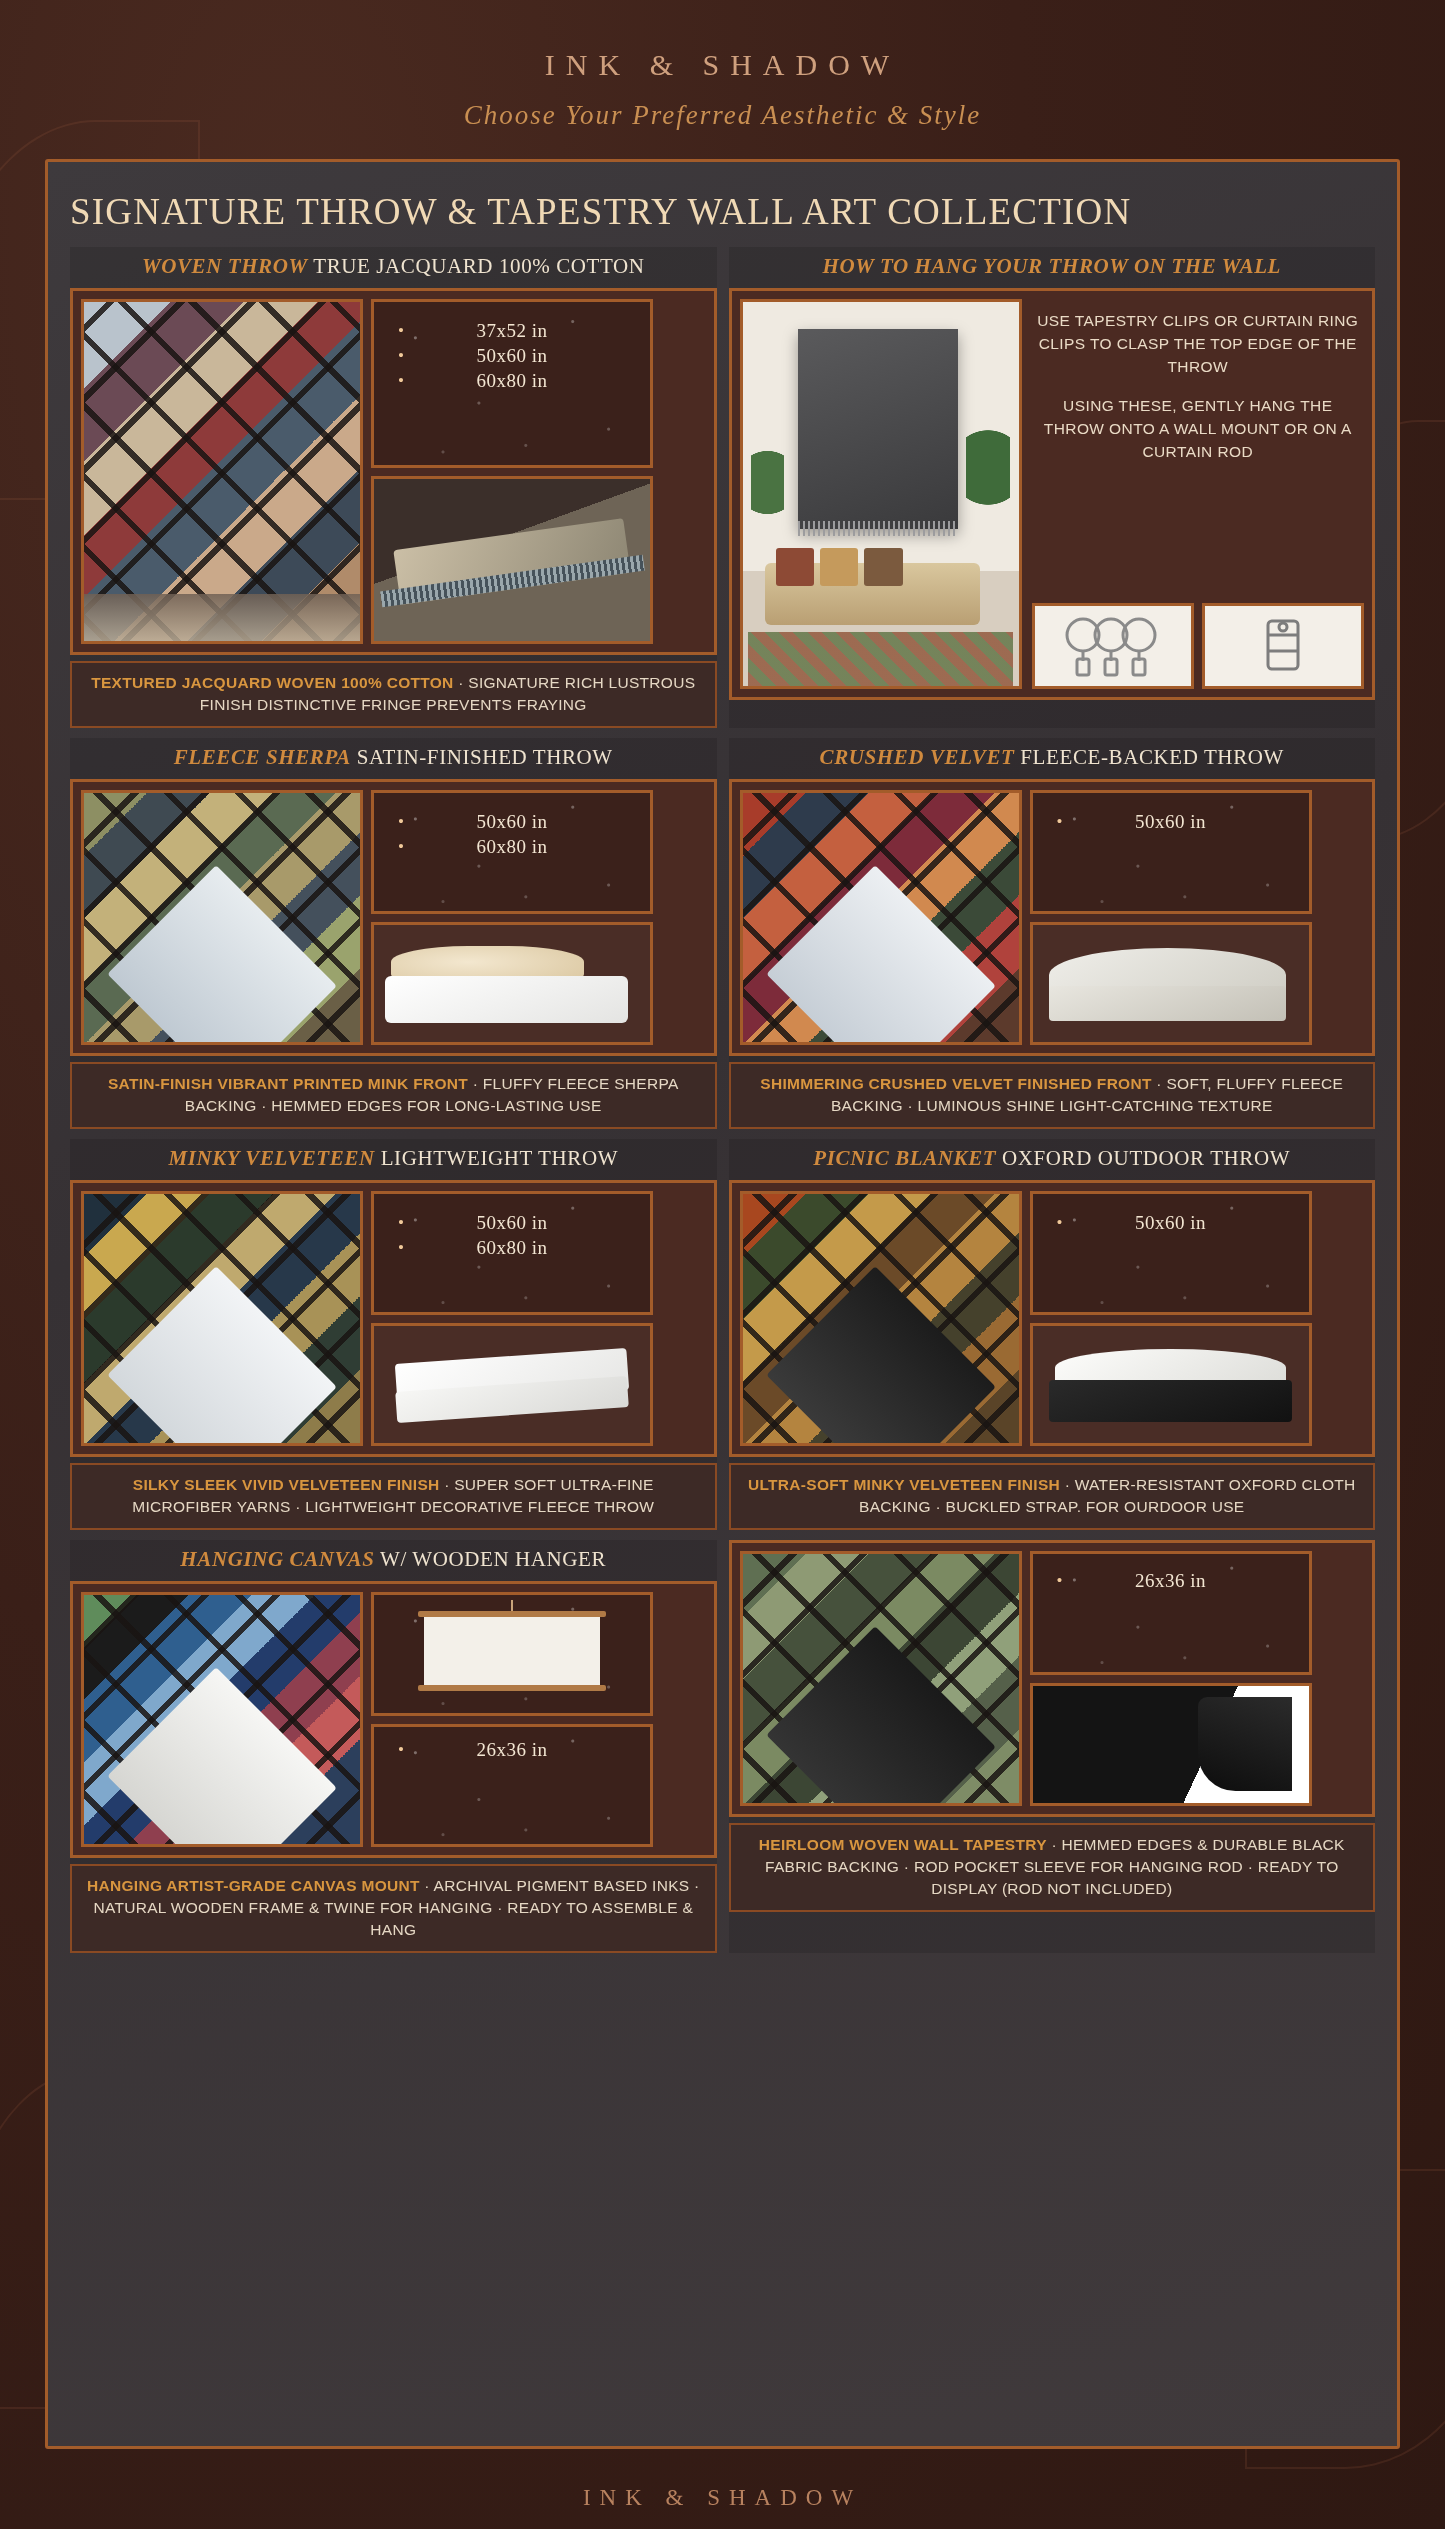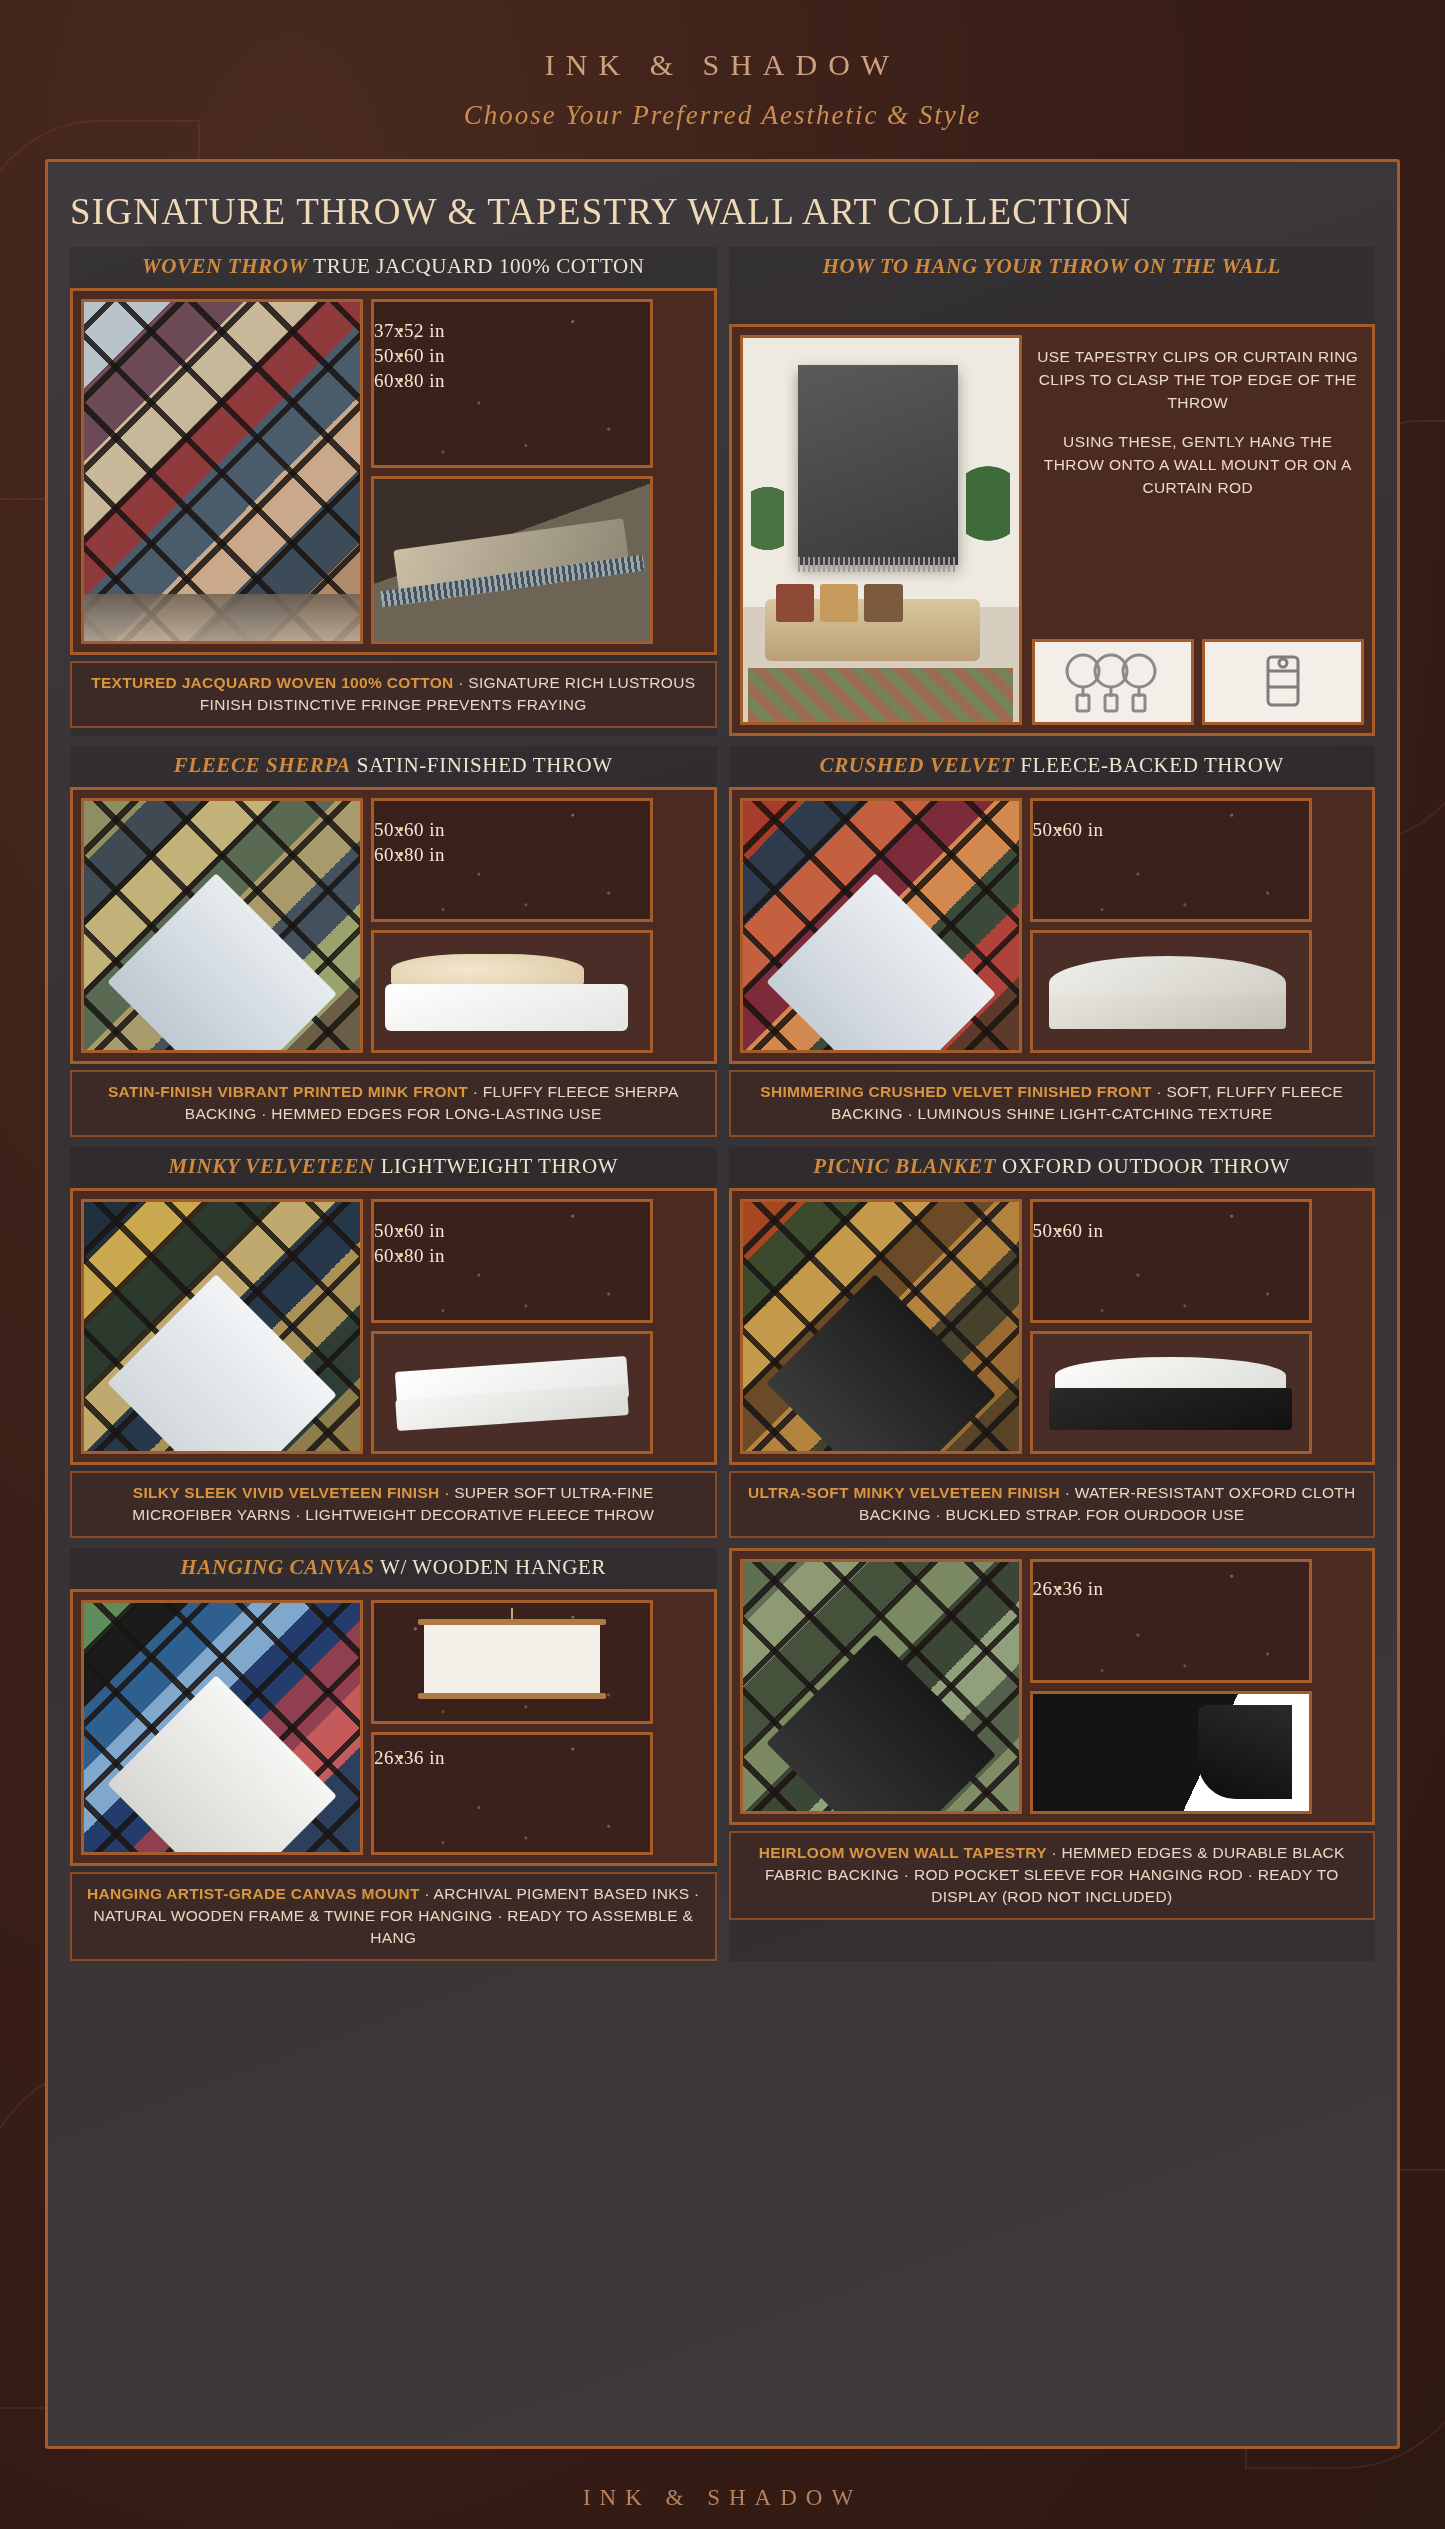--- a/index.html
+++ b/index.html
@@ -127,21 +127,21 @@
       radial-gradient(circle at 38% 62%, rgba(255,255,255,0.25) 0 1px, transparent 2px),
       radial-gradient(circle at 85% 78%, rgba(255,255,255,0.25) 0 1px, transparent 2px),
       radial-gradient(circle at 55% 88%, rgba(255,255,255,0.22) 0 1px, transparent 2px),
       radial-gradient(circle at 25% 92%, rgba(255,255,255,0.20) 0 1px, transparent 2px);
     pointer-events: none;
   }
   .size-list {
     list-style: none;
     padding: 16px 0 0 0;
     position: relative;
-    text-align: left;
+    text-align: center;
   }
   .size-list li {
     color: #f3e6d2;
     font-family: "Liberation Serif", serif;
     font-size: 19px;
     line-height: 25px;
     letter-spacing: 0.5px;
     position: relative;
     display: block;
   }
@@ -269,21 +269,21 @@
       </div>
       <div class="caption">
         <span class="hl">TEXTURED JACQUARD WOVEN 100% COTTON</span><span> · SIGNATURE RICH LUSTROUS FINISH DISTINCTIVE FRINGE PREVENTS FRAYING</span>
       </div>
     </div>
 
     <div class="card">
       <div class="card-head">
         <span class="em">HOW TO HANG YOUR THROW ON THE WALL</span>
       </div>
-      <div class="card-body hang-body" style="height:auto;margin-top:36px;">
+      <div class="card-body hang-body" style="height:auto;">
         <div class="img-box" style="width:282px;height:390px;">
           <div style="width:100%;height:100%;background:linear-gradient(#efeae1 0 70%,#d8cec0 70% 100%);position:relative;">
             <div style="position:absolute;left:20%;top:7%;width:58%;height:52%;background:linear-gradient(160deg,#5a5a5c,#3a3a3c);box-shadow:0 6px 14px rgba(0,0,0,.35)"></div>
             <div style="position:absolute;left:20%;top:57%;width:58%;height:4%;background:repeating-linear-gradient(90deg,#9c9c9e 0 2px,transparent 2px 5px)"></div>
             <div style="position:absolute;left:8%;bottom:16%;width:78%;height:16%;background:linear-gradient(#d9c79e,#b99f73);border-radius:6px"></div>
             <div style="position:absolute;left:12%;bottom:26%;width:14%;height:10%;background:#8d4a35;border-radius:3px"></div>
             <div style="position:absolute;left:28%;bottom:26%;width:14%;height:10%;background:#c59a5c;border-radius:3px"></div>
             <div style="position:absolute;left:44%;bottom:26%;width:14%;height:10%;background:#7b5a3e;border-radius:3px"></div>
             <div style="position:absolute;left:2%;bottom:0;width:96%;height:14%;background:repeating-linear-gradient(45deg,#8e5236 0 10px,#5c7141 10px 20px);opacity:.8"></div>
             <div style="position:absolute;right:3%;top:28%;width:16%;height:30%;background:radial-gradient(circle,#3f6b3a 0 60%,transparent 61%)"></div>

